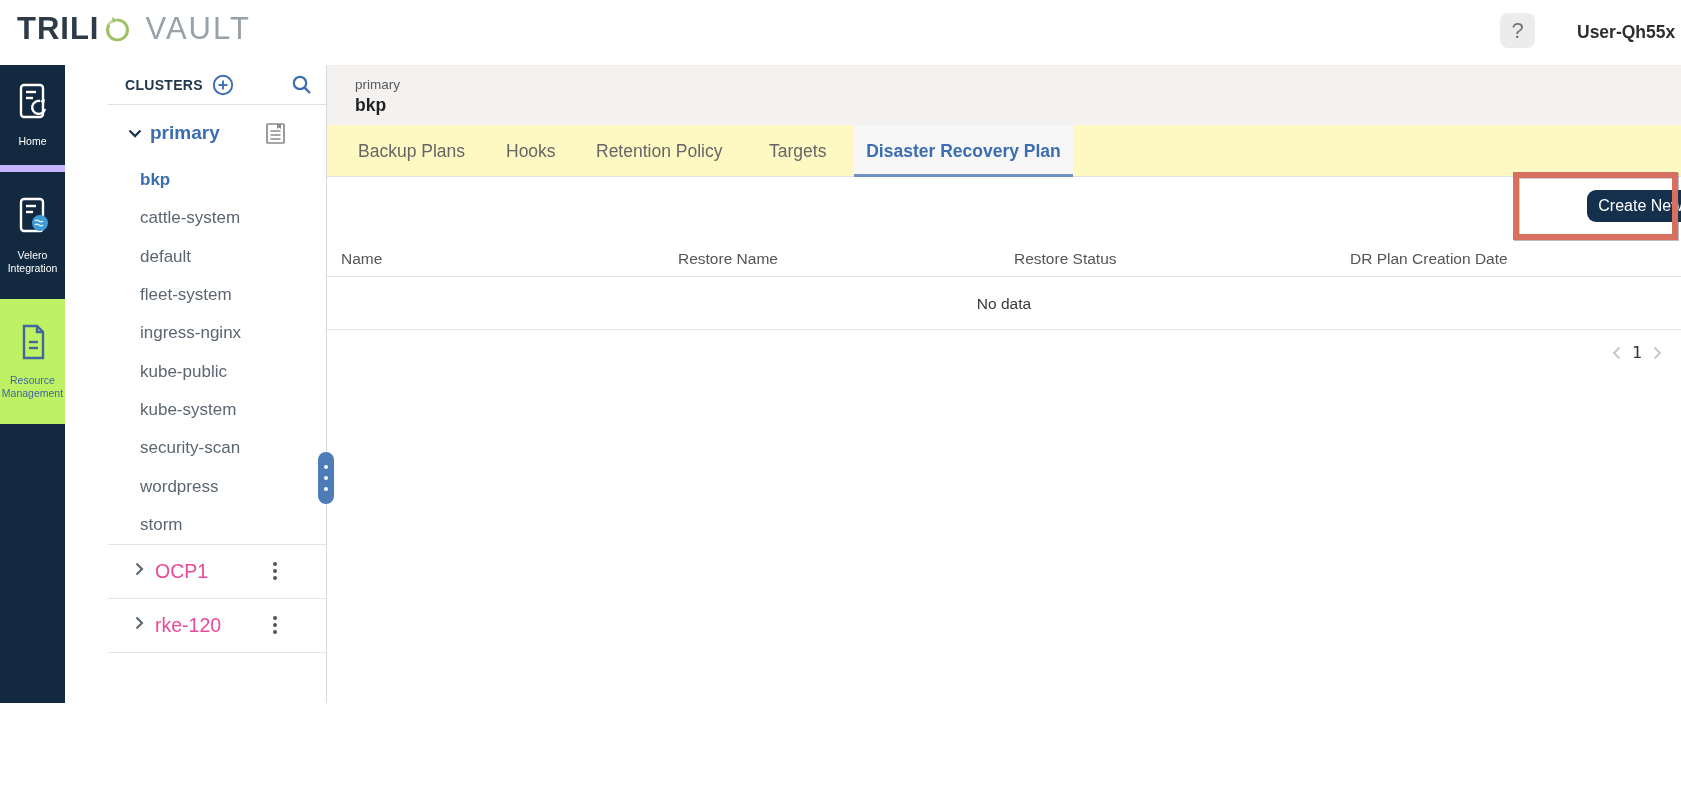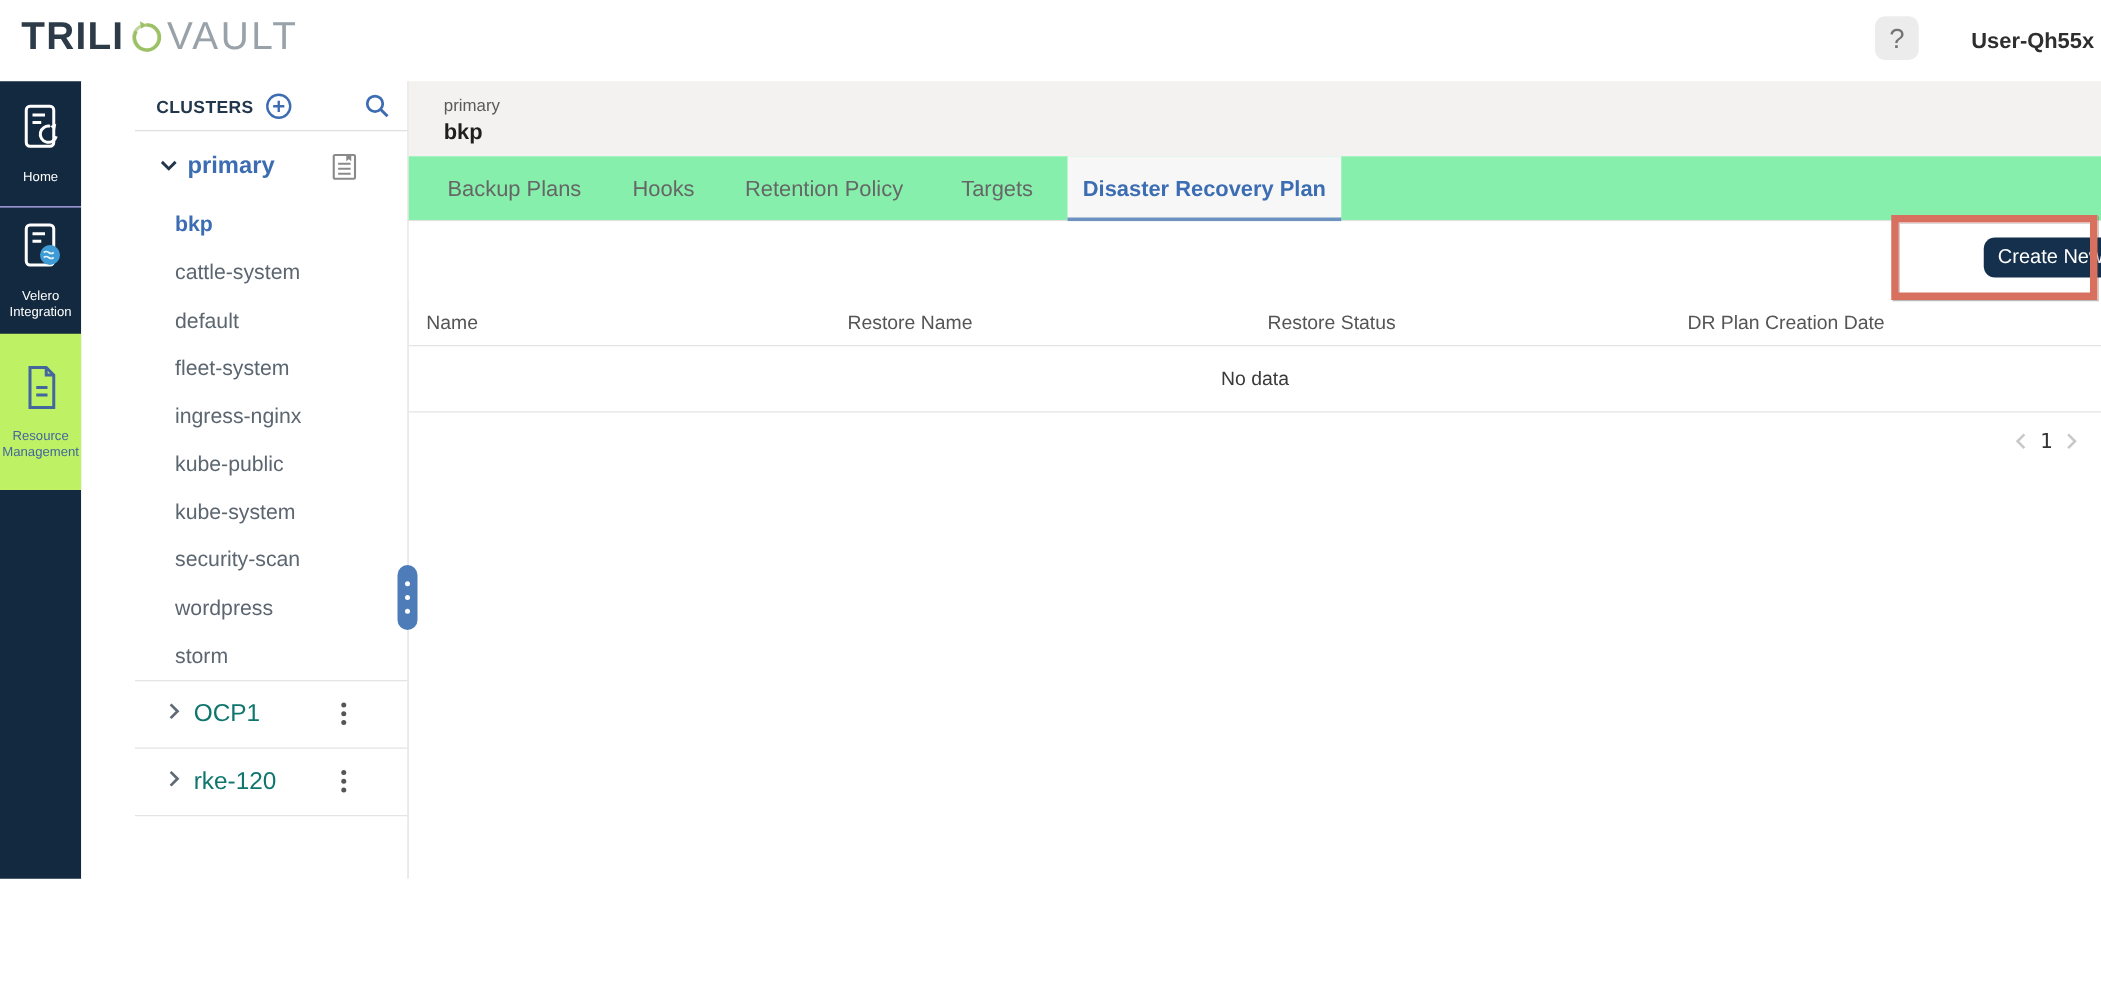--- a/index.html
+++ b/index.html
@@ -4,71 +4,71 @@
 <style>
   * { margin:0; padding:0; box-sizing:border-box; }
   html,body { background:#ffffff; }
   body { font-family:"Liberation Sans","DejaVu Sans",sans-serif; }
   .app { position:relative; width:1681px; height:799px; background:#fff; overflow:hidden; }
 
   
   .topbar { position:absolute; left:0; top:0; width:1681px; height:65px; background:#fff; }
   .logo { position:absolute; left:17px; top:11px; display:flex; align-items:center; cursor:default; }
   .logo .l1 { font-size:31px; font-weight:bold; color:#2c3b47; letter-spacing:1px; }
-  .logo .l2 { font-size:31px; font-weight:300; color:#98a2a8; letter-spacing:2px; }
+  .logo .l2 { font-size:31px; font-weight:300; color:#98a2a8; letter-spacing:2px;margin-left:12px; }
   .logo svg { margin:0 2px; }
   .help-btn { position:absolute; left:1500px; top:13px; width:35px; height:35px; background:#ececec;
               border-radius:8px; display:flex; align-items:center; justify-content:center;
               font-size:22px; color:#757575; cursor:pointer; }
   .username { position:absolute; left:1577px; top:0; height:65px; display:flex; align-items:center;
               font-size:17.5px; font-weight:bold; color:#2e2e2e; cursor:pointer; }
 
   
   .rail { position:absolute; left:0; top:65px; width:65px; height:638px; background:#13293f; }
   .rail-item { width:65px; display:flex; flex-direction:column; align-items:center; justify-content:center;
                color:#fff; cursor:pointer; text-align:center; }
   .rail-item .lbl { font-size:10.5px; line-height:13px; margin-top:9px; }
   .rail-item.home { height:100px; }
-  .rail-item.velero { height:102px; border-top:1px solid #c4b5fd; }
+  .rail-item.velero { height:134px; border-top:7px solid #c4b5fd; }
   .rail-item.resource { height:125px; background:#bef264; color:#44669f; }
 
   
   .panel { position:absolute; left:65px; top:65px; width:262px; height:638px; background:#fff;
            border-right:1px solid #d9d9d9;padding-left:43px; }
   .panel-header { height:40px; display:flex; align-items:center; border-bottom:1px solid #e0e0e0; position:relative; }
   .panel-title { margin-left:17px; font-size:14px; font-weight:600; letter-spacing:.3px; color:#22374b; }
   .add-btn { margin-left:9px; width:22px; height:22px; cursor:pointer; display:flex; align-items:center; }
   .search-btn { position:absolute; right:14px; top:9px; width:21px; height:21px; cursor:pointer; }
   .cluster-head { height:56px; display:flex; align-items:center; cursor:pointer; }
   .cluster-head .chev { margin-left:20px; }
   .cluster-head .cname { margin-left:8px; font-size:19px; font-weight:bold; color:#3c6db2; }
   .license-btn { margin-left:auto; margin-right:40px; cursor:pointer; display:flex; }
   .ns-item { height:38.3px; display:flex; align-items:center; padding-left:32px;
              font-size:17px; color:#5c6670; cursor:pointer; }
   .ns-item.selected { color:#3c6db2; font-weight:bold; }
   .pdiv { height:1px; background:#e4e4e4; }
   .cluster-row { height:53px; display:flex; align-items:center; cursor:pointer; }
   .cluster-row .chev { margin-left:27px; }
-  .cluster-row .cname2 { margin-left:11px; font-size:19.5px; color:#0f766e; }
+  .cluster-row .cname2 { margin-left:11px; font-size:19.5px; color:#ec4899; }
   .kebab { margin-left:auto; margin-right:45px; display:flex; flex-direction:column; gap:3px; cursor:pointer; padding:4px; }
   .kebab i { width:4px; height:4px; border-radius:50%; background:#555; display:block; }
 
   
   .drag-handle { position:absolute; left:318px; top:452px; width:16px; height:52px; background:#4e7cb8;
                  border-radius:8px; z-index:5; cursor:col-resize; display:flex; flex-direction:column;
                  align-items:center; justify-content:center; gap:7px; }
   .drag-handle i { width:4px; height:4px; border-radius:50%; background:#fff; display:block; }
 
   
   .main { position:absolute; left:327px; top:65px; width:1354px; height:734px; background:#fff; }
   .crumb-band { position:absolute; left:0; top:0; width:1354px; height:60px; background:#f4f2f1; }
   .crumb-cluster { position:absolute; left:28px; top:12px; font-size:13.5px; color:#5a5a5a; }
   .crumb-ns { position:absolute; left:28px; top:30px; font-size:17.5px; font-weight:bold; color:#1f1f1f; }
 
-  .tabs-row { position:absolute; left:0; top:60px; width:1354px; height:52px; background:#86efac;
+  .tabs-row { position:absolute; left:0; top:60px; width:1354px; height:52px; background:#fef9c3;
               border-bottom:1px solid #e2e2e2; }
   .tab { position:absolute; top:0; height:52px; line-height:52px; font-size:17.5px; color:#666; cursor:pointer; white-space:nowrap; }
   .tab.t0 { left:31px; }
   .tab.t1 { left:179px; }
   .tab.t2 { left:269px; }
   .tab.t3 { left:442px; }
   .tab.active { left:527px; width:219px; text-align:center; background:#f7f7f7;
                 color:#3c6db2; font-weight:bold; border-bottom:3px solid #6d92bf; }
 
   .toolbar-row { position:absolute; left:0; top:112px; width:1354px; height:63px; background:#fff; }

